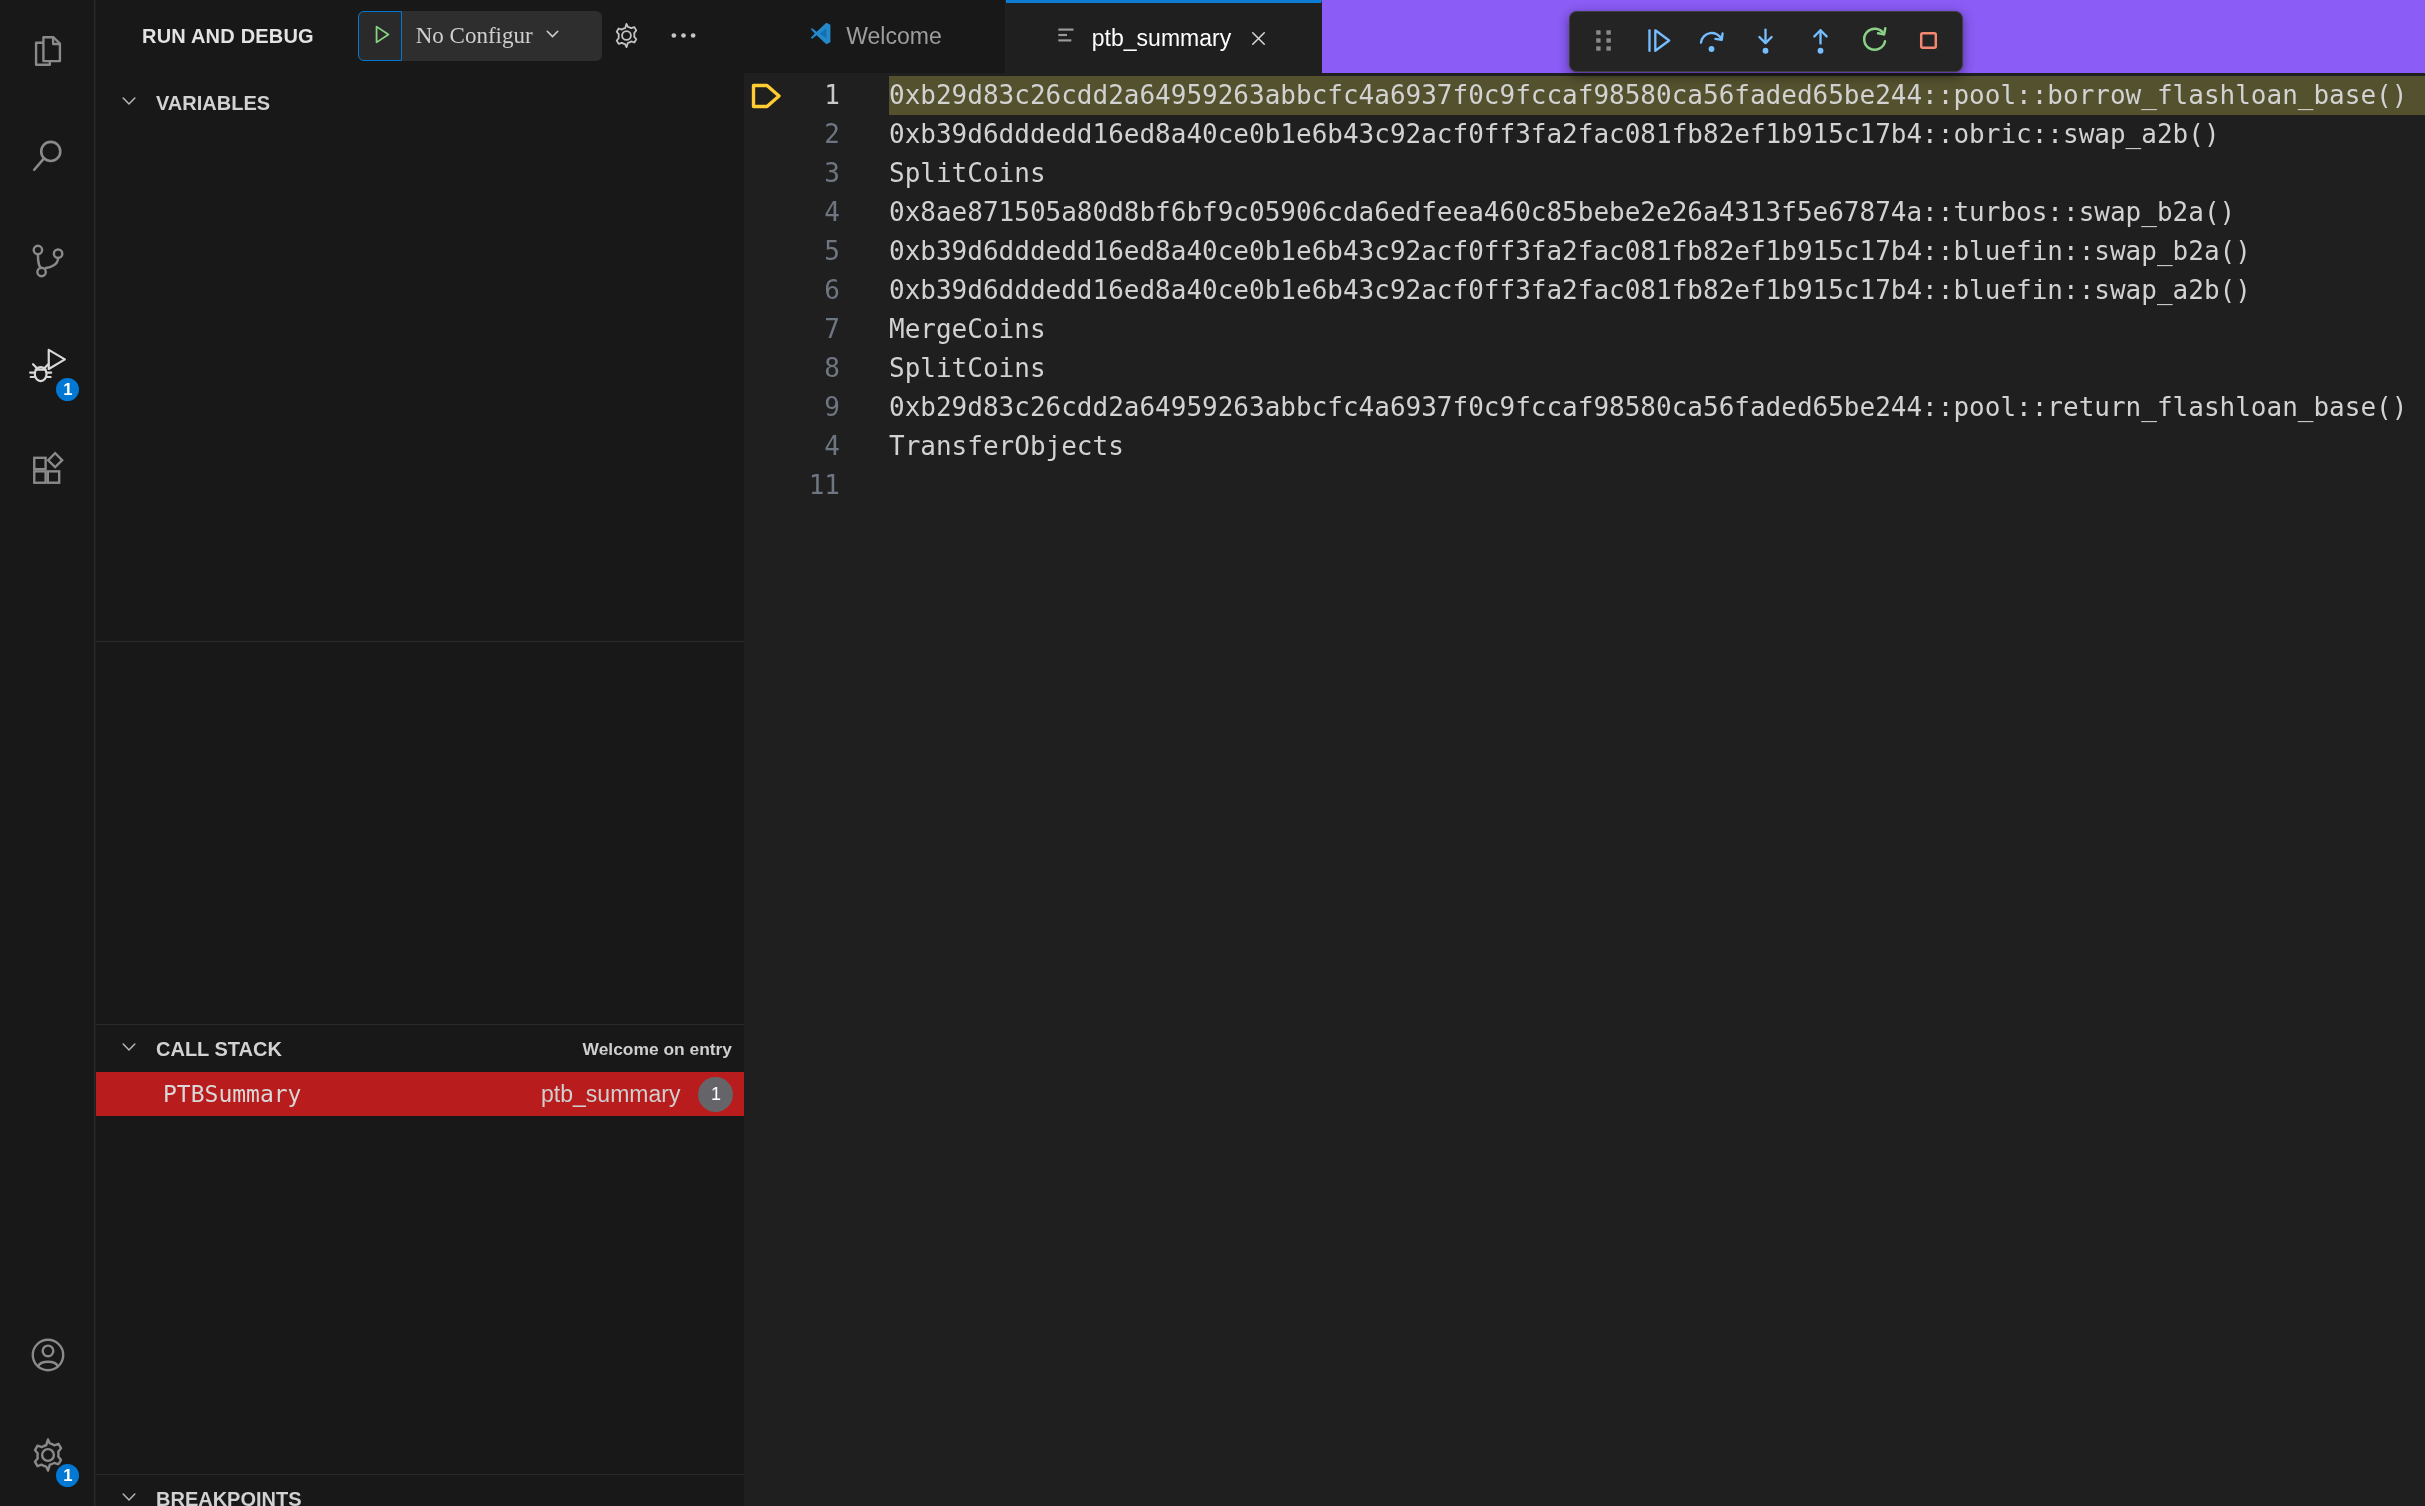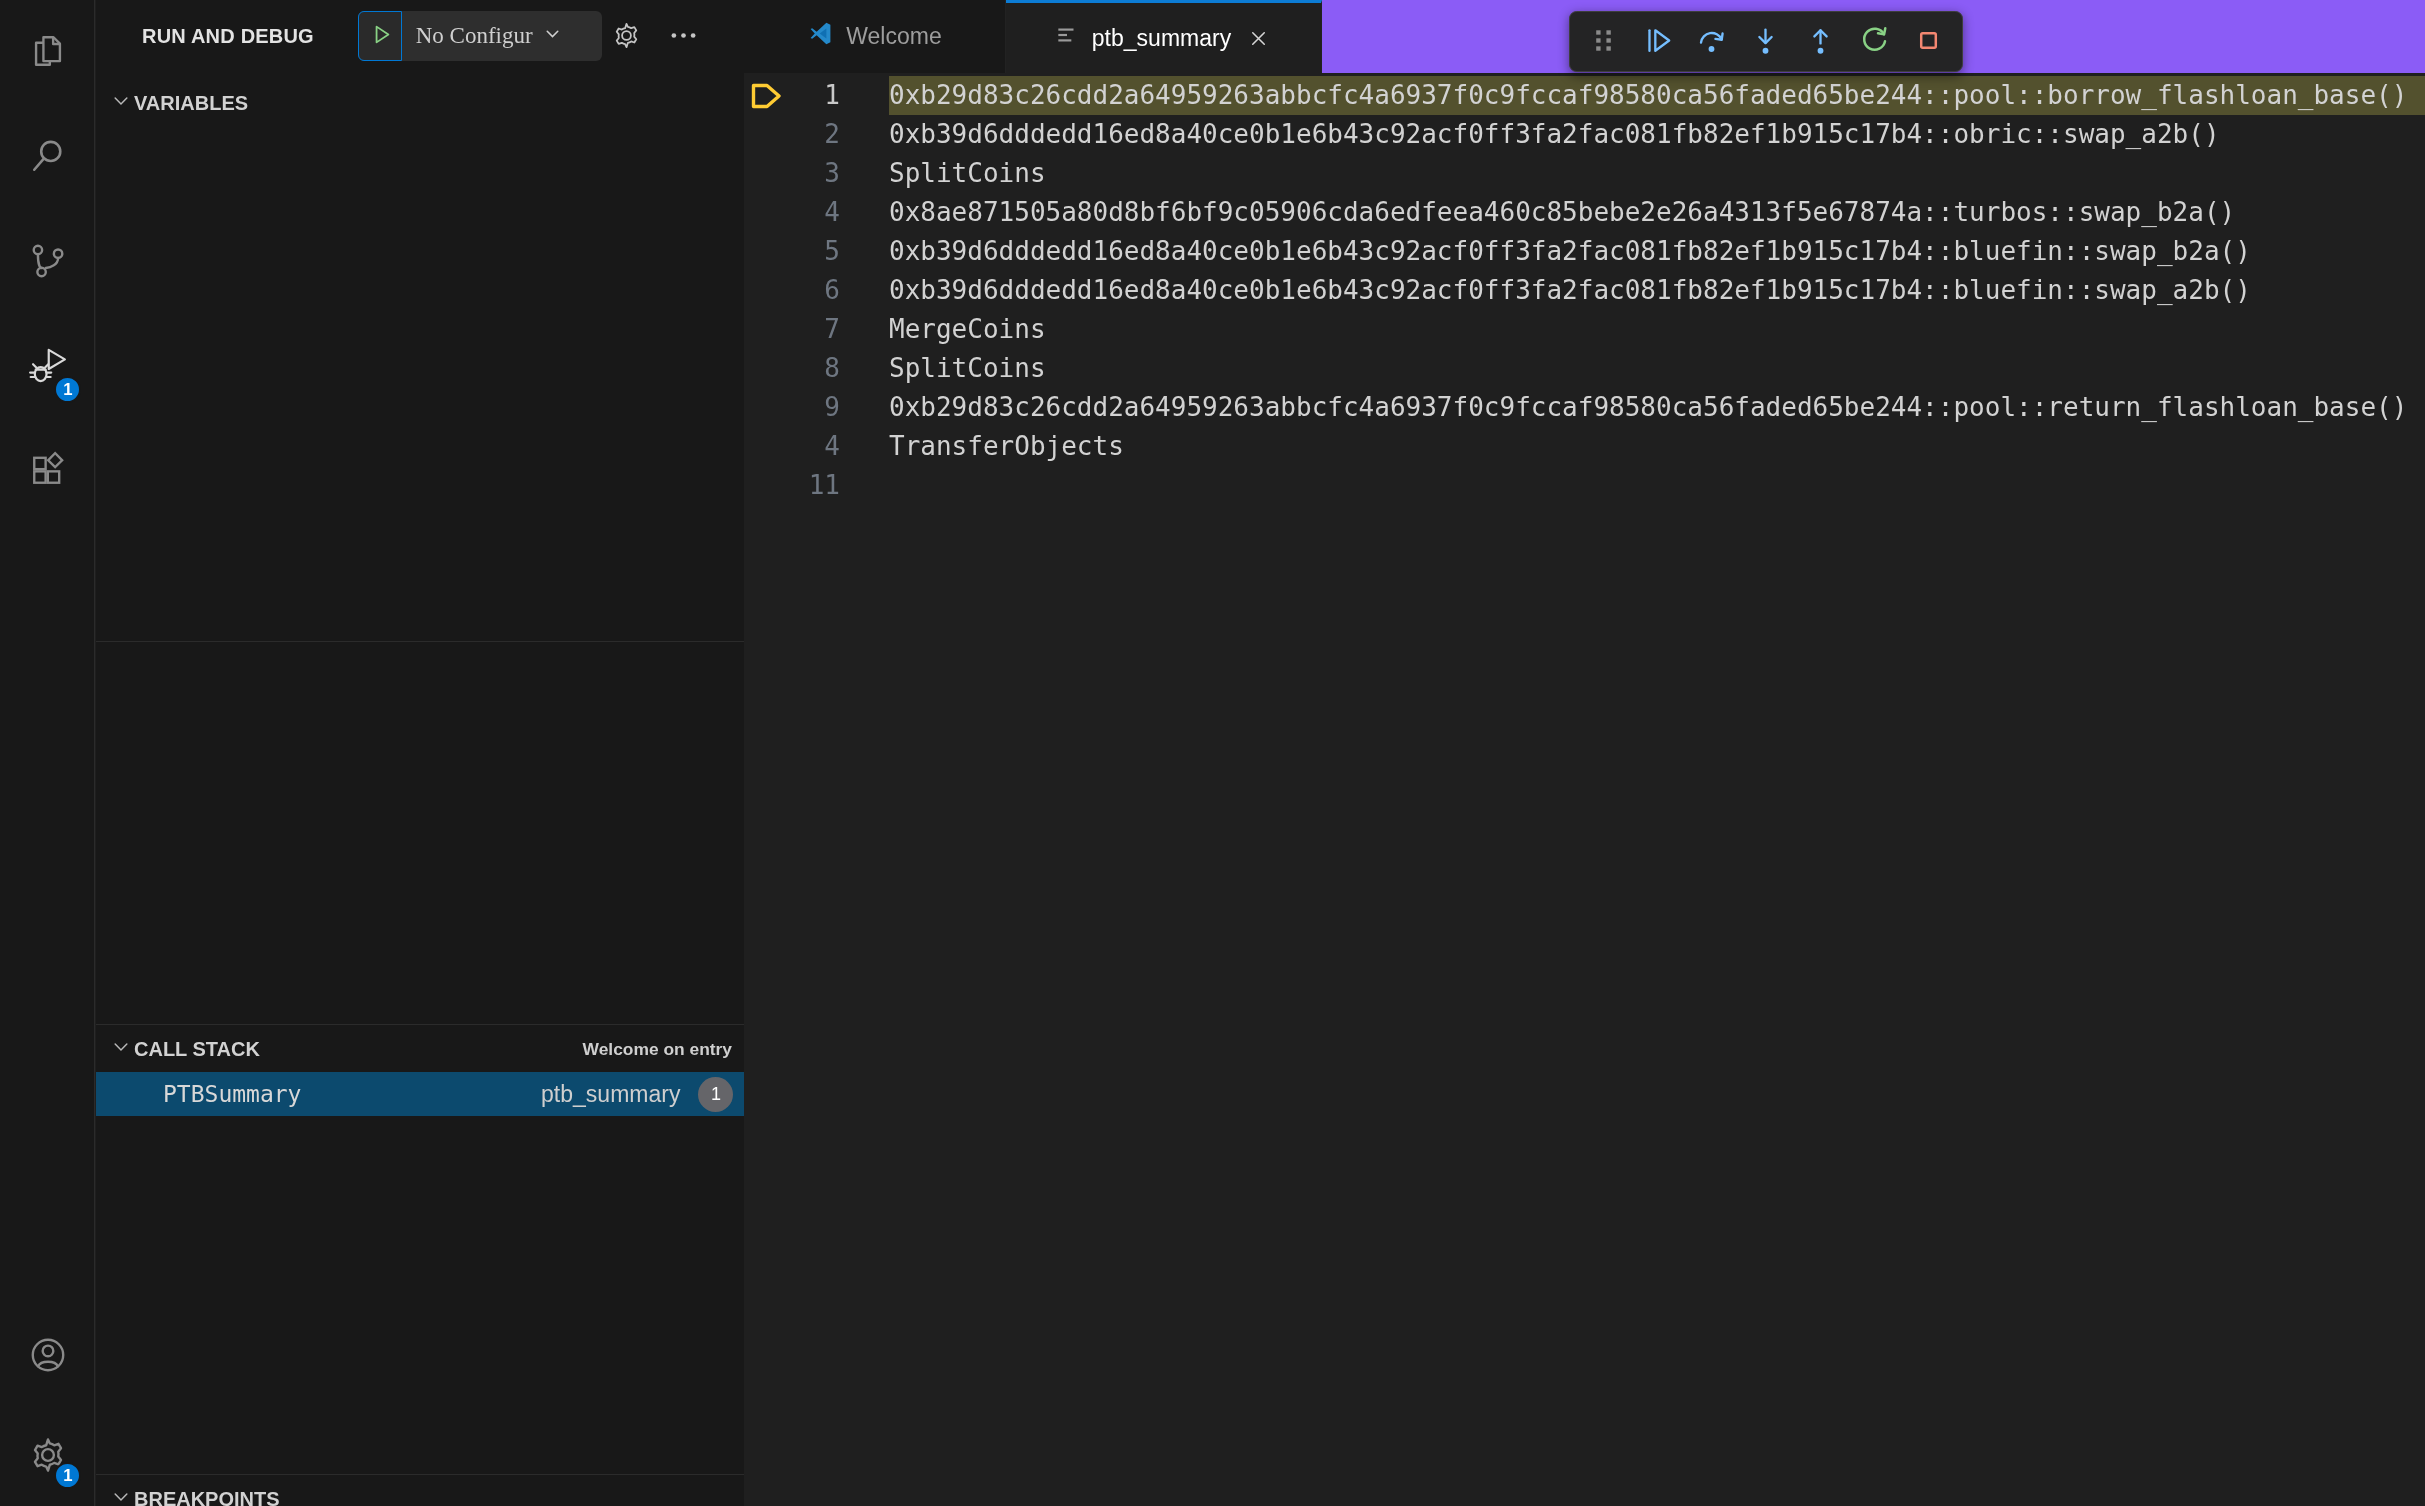--- a/index.html
+++ b/index.html
@@ -35,26 +35,26 @@
                cursor:pointer; color:#cfcfcf; font-size:23px; white-space:nowrap; overflow:hidden; }
   .config-dd .dd-label { overflow:hidden; text-overflow:clip;font-family:Liberation Serif, serif; }
   .config-dd svg { width:21px; height:21px; flex:none; }
   .hdr-icon { position:absolute; top:0; height:73px; display:flex; align-items:center; justify-content:center;
               width:46px; cursor:pointer; color:#c5c5c5; }
   .hdr-icon svg { width:33px; height:33px; }
   .hdr-gear { left:507px; }
   .hdr-more { left:564px; }
 
   .section-header { position:absolute; left:0; width:100%; height:42px; display:flex; align-items:center;
-                    padding-left:15px; gap:3px; font-size:20px; font-weight:bold; color:#d2d2d2; cursor:pointer; }
+                    padding-left:23px; gap:17px; font-size:20px; font-weight:bold; color:#d2d2d2; cursor:pointer; }
   .section-header svg { width:20px; height:20px; color:#b8b8b8; flex:none; }
   .sec-sep { position:absolute; left:0; width:100%; border-top:0.8px solid #2b2b2b; }
   .paused-badge { position:absolute; right:12px; font-size:17.4px; font-weight:bold; color:#cfcfcf; }
 
-  .stack-frame { position:absolute; left:0; top:1072px; width:100%; height:44px; background:#0c4a6e;
+  .stack-frame { position:absolute; left:0; top:1072px; width:100%; height:44px; background:#b91c1c;
                  display:flex; align-items:center; cursor:pointer; }
   .frame-name { margin-left:67px; font-family:"DejaVu Sans Mono", monospace; font-size:23px; color:#d8d8d8; }
   .frame-spacer { flex:1; }
   .frame-source { font-size:23px; color:#cfcfcf; }
   .frame-badge { margin:0 10.6px 0 18px; width:35px; height:35px; border-radius:50%; background:#656569;
                  color:#fff; font-size:18px; display:flex; align-items:center; justify-content:center; flex:none; }
 
   
   .tabbar { position:absolute; left:744px; top:0; right:0; height:73px; background:#8b5cf6; display:flex; }
   .tab { height:73px; display:flex; align-items:center; justify-content:center; gap:12px;

